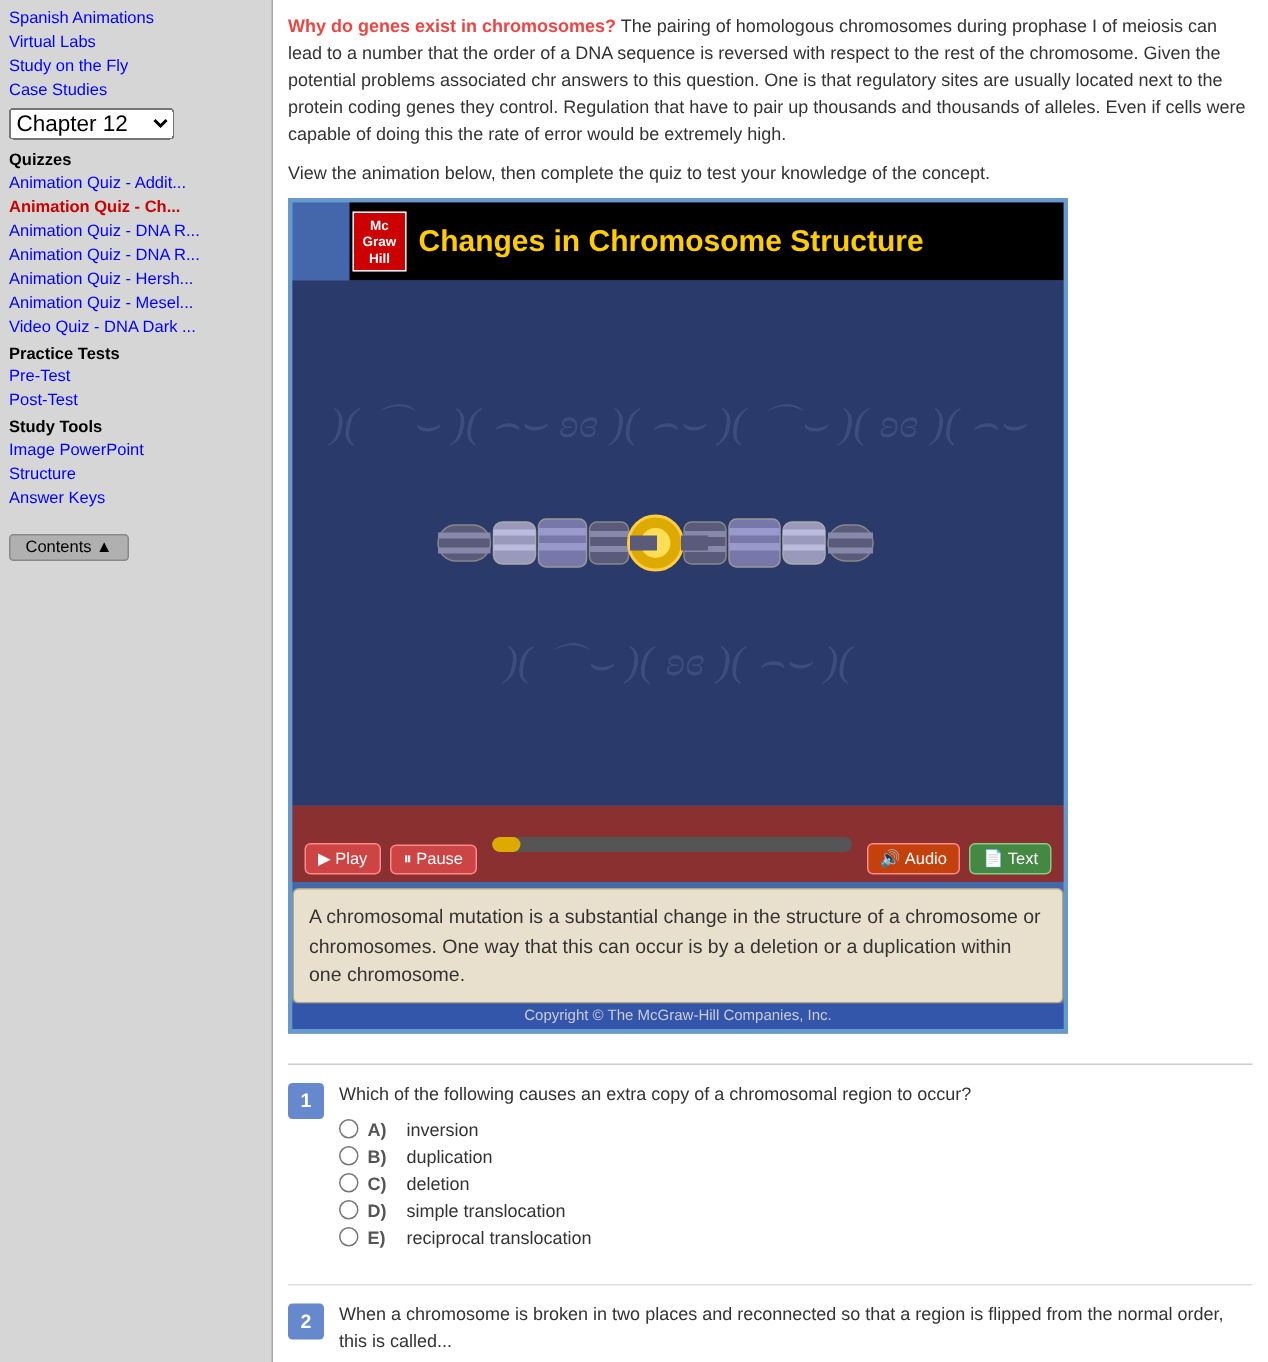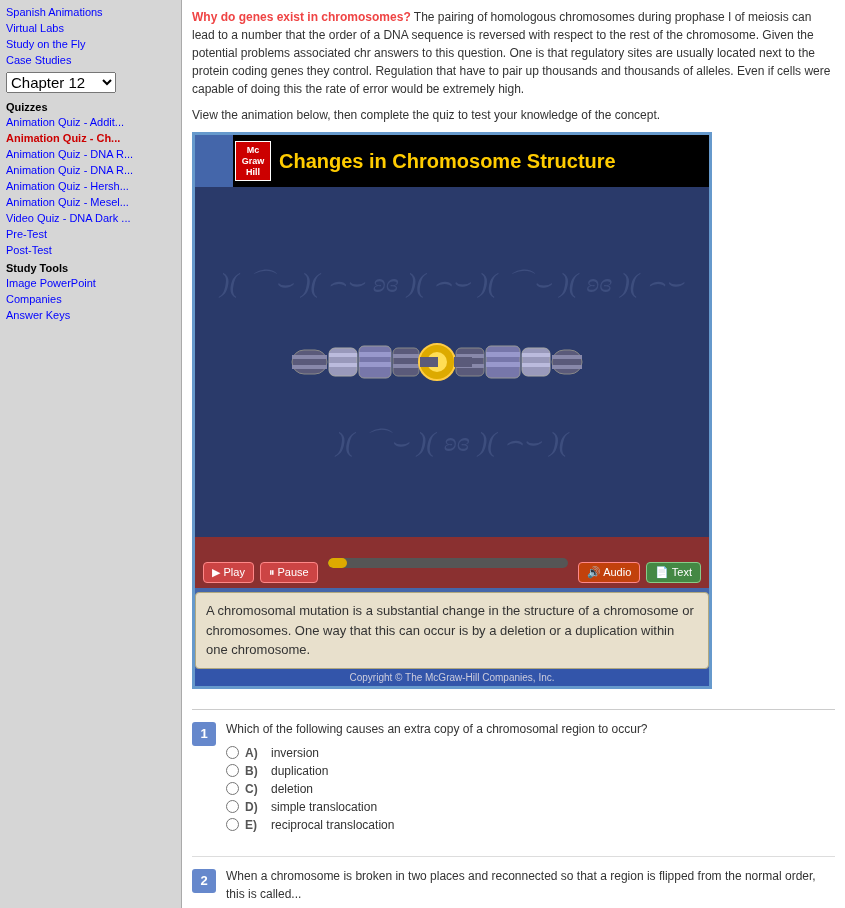--- a/index.html
+++ b/index.html
@@ -262,28 +262,32 @@
 
   <div class="sidebar-section-label">Quizzes</div>
   <div class="sidebar-item sidebar-indent link">Animation Quiz - Addit...</div>
   <div class="sidebar-item sidebar-indent active">Animation Quiz - Ch...</div>
   <div class="sidebar-item sidebar-indent link">Animation Quiz - DNA R...</div>
   <div class="sidebar-item sidebar-indent link">Animation Quiz - DNA R...</div>
   <div class="sidebar-item sidebar-indent link">Animation Quiz - Hersh...</div>
   <div class="sidebar-item sidebar-indent link">Animation Quiz - Mesel...</div>
   <div class="sidebar-item sidebar-indent link">Video Quiz - DNA Dark ...</div>
 
+  <div class="sidebar-section-label">Practice Tests</div>
   <div class="sidebar-item sidebar-indent link">Pre-Test</div>
   <div class="sidebar-item sidebar-indent link">Post-Test</div>
 
   <div class="sidebar-section-label">Study Tools</div>
   <div class="sidebar-item sidebar-indent link">Image PowerPoint</div>
-  <div class="sidebar-item sidebar-indent link">Companies</div>
+  <div class="sidebar-item sidebar-indent link">Structure</div>
   <div class="sidebar-item sidebar-indent link">Answer Keys</div>
 
+  <div style="margin-top:10px;">
+    <span class="contents-btn">Contents ▲</span>
+  </div>
 </div>
 
 <div id="main">
 
   <div class="intro-text">
     <b>Why do genes exist in chromosomes?</b>
     <span> The pairing of homologous chromosomes during prophase I of meiosis can lead to a number that the order of a DNA sequence is reversed with respect to the rest of the chromosome. Given the potential problems associated chr answers to this question. One is that regulatory sites are usually located next to the protein coding genes they control. Regulation that have to pair up thousands and thousands of alleles. Even if cells were capable of doing this the rate of error would be extremely high.</span>
   </div>
   <div class="intro-text">View the animation below, then complete the quiz to test your knowledge of the concept.</div>
 

